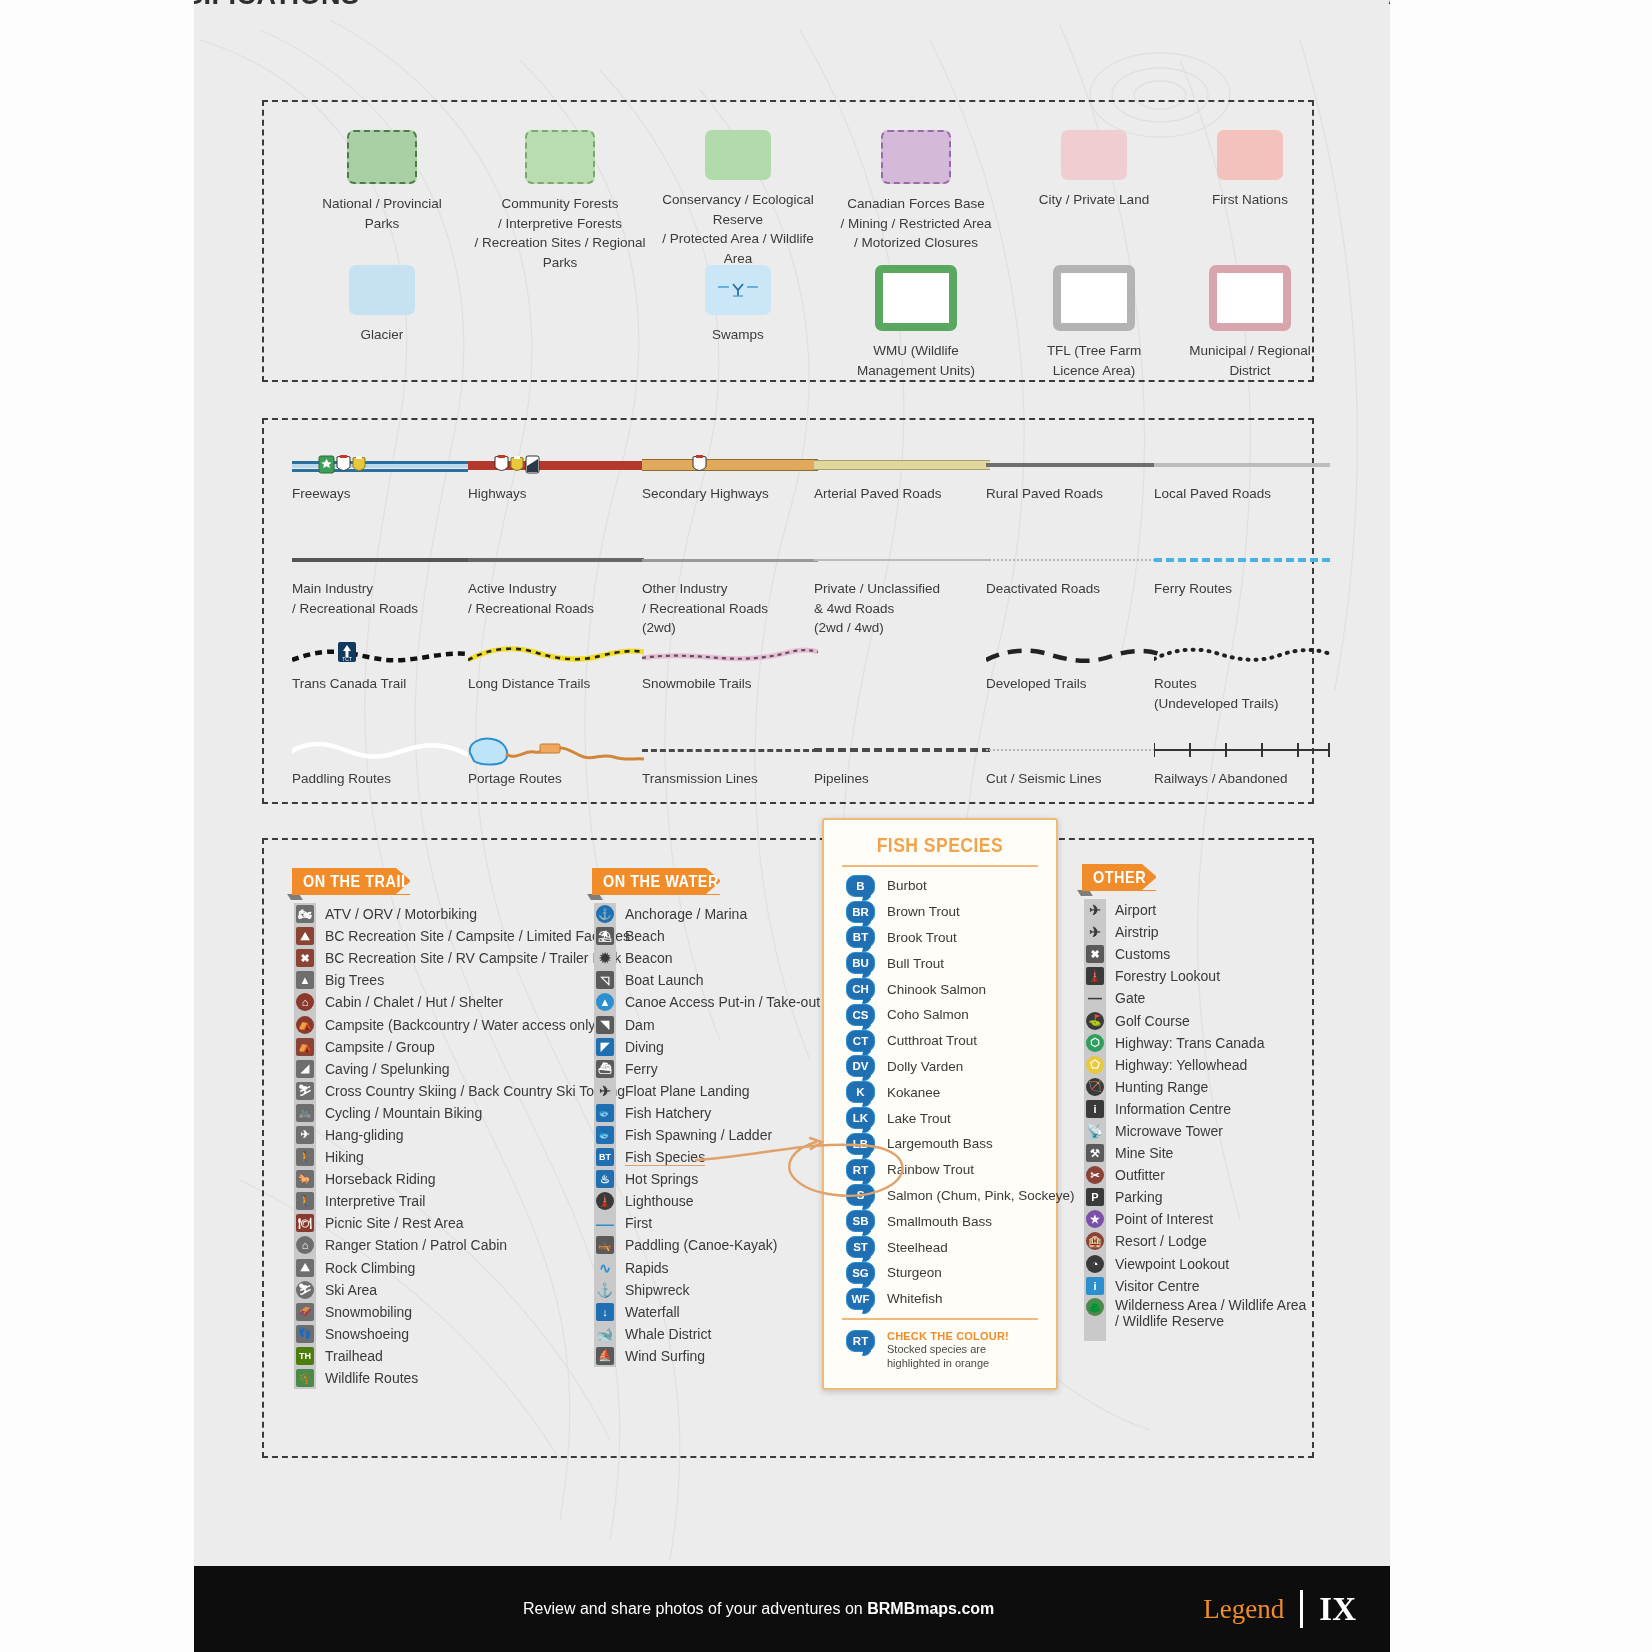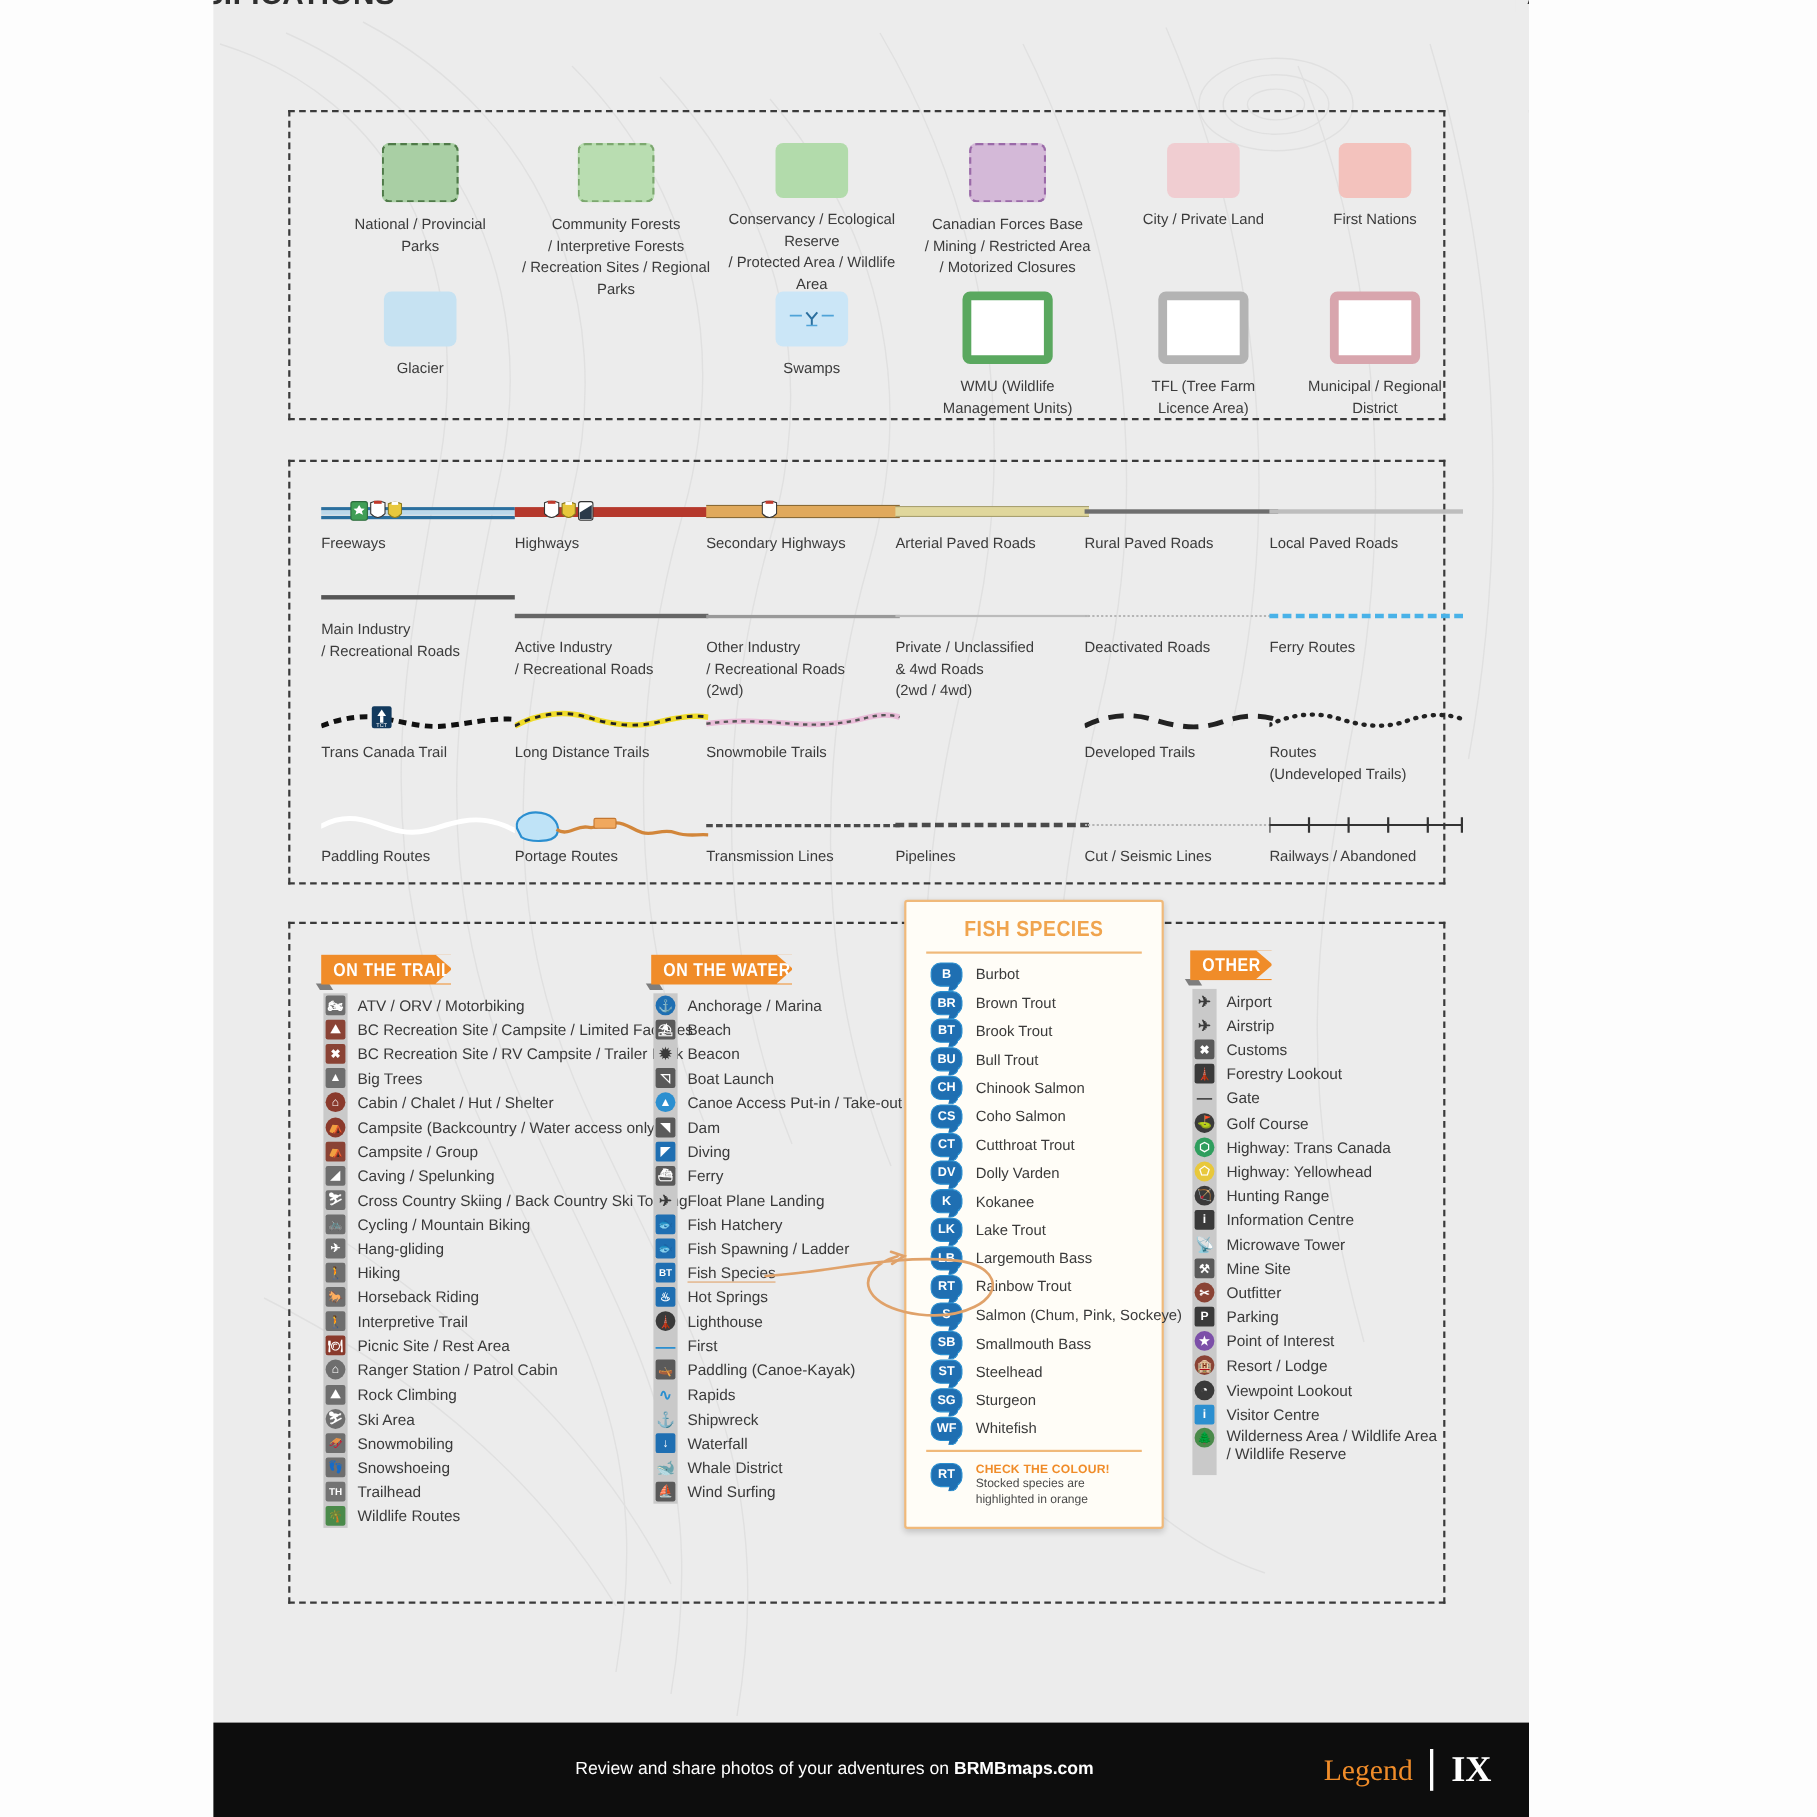--- a/index.html
+++ b/index.html
@@ -329,21 +329,21 @@
         </div>
       </div>
       <div class="line-cell" style="left: 1154px; top: 450px;">
         <div class="line-art">
           <div style="position:absolute;left:0;top:13.25px;width:176px;height:3.5px;background:#bdbdbd;"></div>
         </div>
         <div class="line-label">
           <div>Local Paved Roads</div>
         </div>
       </div>
-      <div class="line-cell" style="left: 292px; top: 528px;">
+      <div class="line-cell" style="left: 292px; top: 545px;">
         <div class="line-art">
           <div style="position:absolute;left:0;top:12.75px;width:176px;height:4.5px;background:#555;"></div>
         </div>
         <div class="line-label">
           <div>Main Industry</div>
           <div>/ Recreational Roads</div>
         </div>
       </div>
       <div class="line-cell" style="left: 468px; top: 545px;">
         <div class="line-art">
@@ -664,21 +664,21 @@
       <div class="sym-row">
         <span class="sym-ico">
           <span class="gico" style="background:#6e6e6e;border-radius:2px;font-size:11px;">👣</span>
         </span>
         <span class="sym-txt" style="">
           <div>Snowshoeing</div>
         </span>
       </div>
       <div class="sym-row">
         <span class="sym-ico">
-          <span class="gico" style="background:#737373;border-radius:2px;font-size:9px;">TH</span>
+          <span class="gico" style="background:#4d7c0f;border-radius:2px;font-size:9px;">TH</span>
         </span>
         <span class="sym-txt" style="">
           <div>Trailhead</div>
         </span>
       </div>
       <div class="sym-row">
         <span class="sym-ico">
           <span class="gico" style="background:#4a8a4a;border-radius:2px;font-size:11px;">🌴</span>
         </span>
         <span class="sym-txt" style="">

